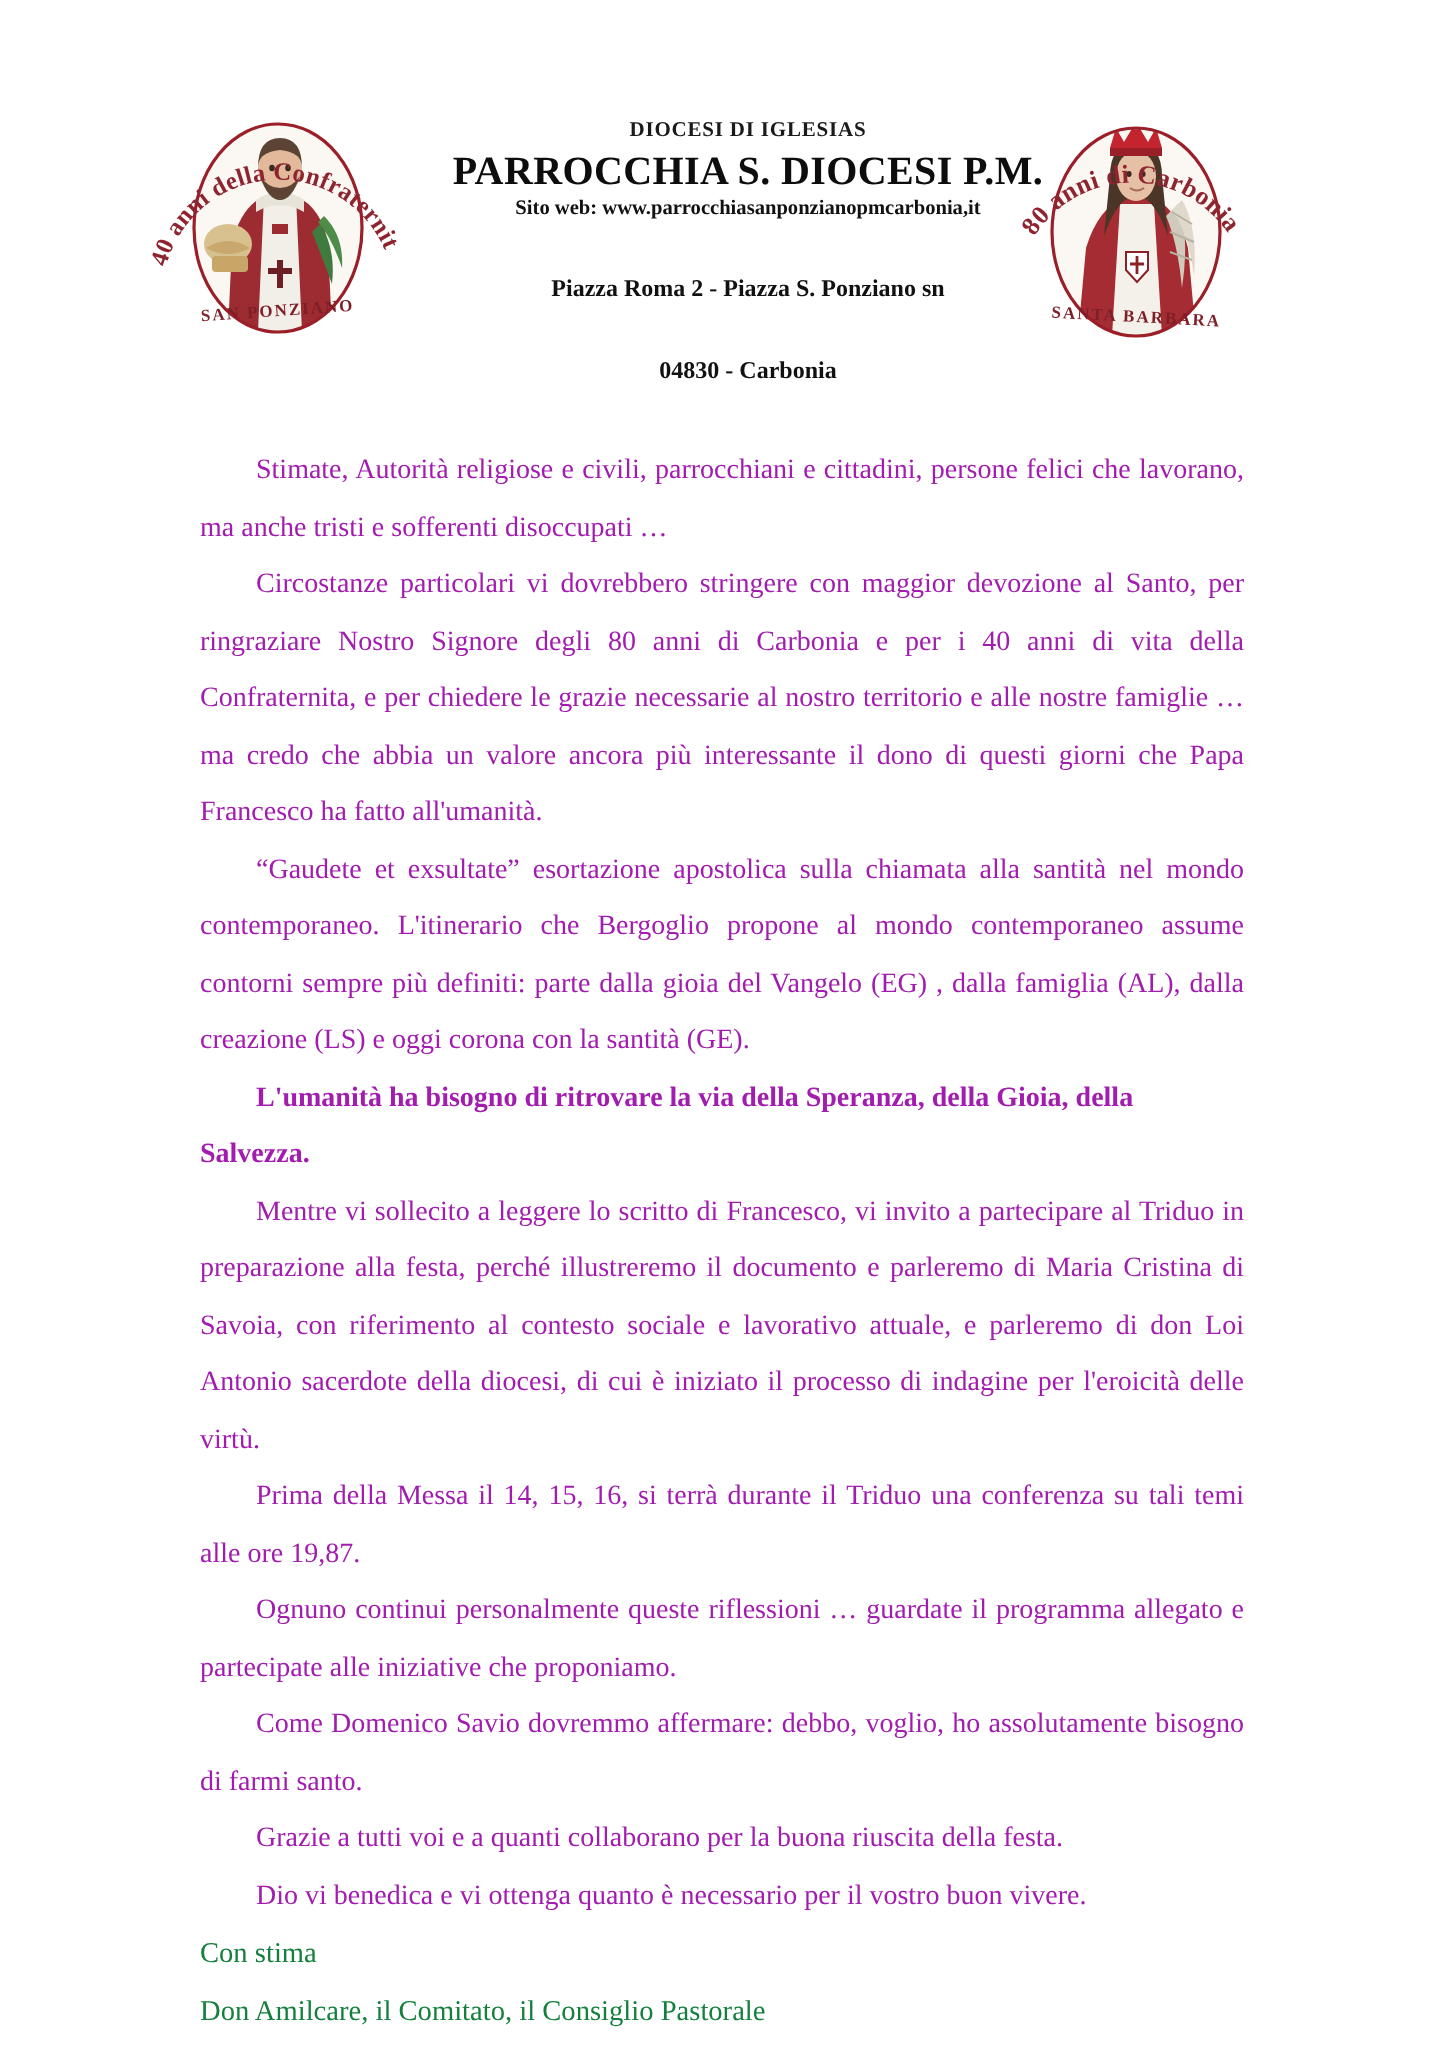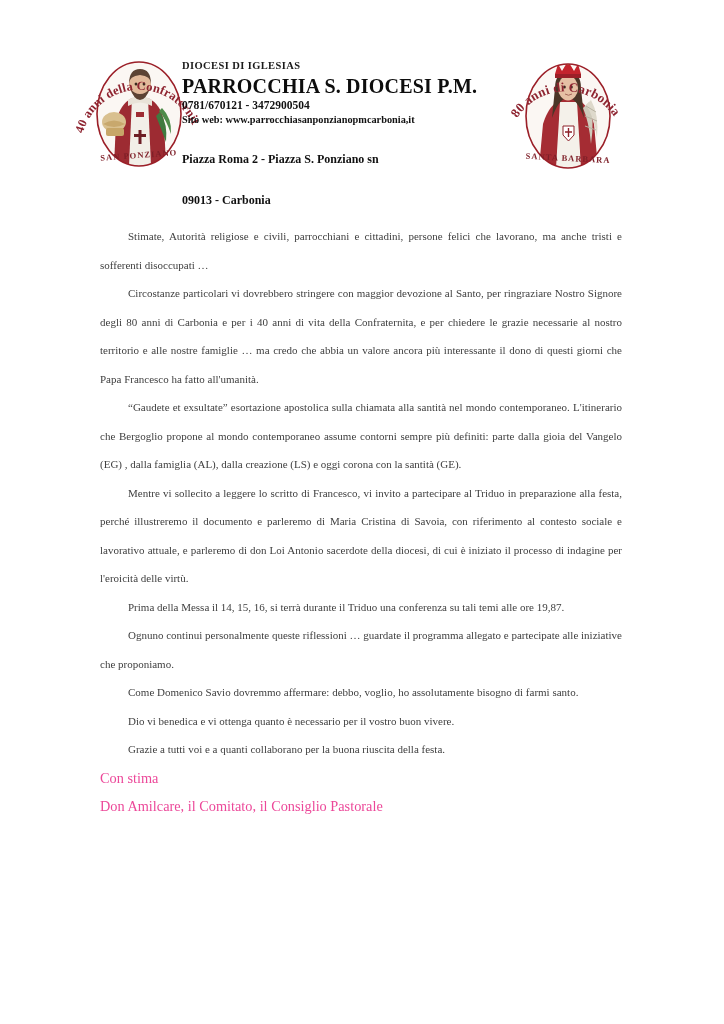--- a/index.html
+++ b/index.html
@@ -35,23 +35,24 @@
     width: 130px;
     height: 132px;
   }
   .seal-left  { left: 72px; }
   .seal-right { left: 505px; }
 
   .seal svg { display: block; width: 130px; height: 132px; }
 
   .letterhead-text {
     position: absolute;
-    left: 182px;
+    left: 194px;
     top: 60px;
     width: 360px;
+    text-align: center;
     line-height: 1.16;
   }
 
   .lh-diocese {
     font-family: "Liberation Serif", "DejaVu Serif", serif;
     font-weight: bold;
     font-size: 10.5px;
     font-variant: small-caps;
     letter-spacing: 0.4px;
     color: #1a1a1a;
@@ -96,44 +97,44 @@
   
   .letter-body {
     position: absolute;
     left: 100px;
     top: 222px;
     width: 522px;
   }
 
   .para {
     font-family: "Liberation Serif", "DejaVu Serif", serif;
-    font-size: 11px;
+    font-size: 14px;
     line-height: 28.5px;
     text-align: justify;
     text-indent: 28px;
     margin: 0;
-    color: #404040;
+    color: #a21caf;
     hyphens: manual;
   }
   .para.nojust {
     text-align: left;
   }
   .para.bold {
     font-weight: bold;
     text-indent: 28px;
   }
 
   .signoff {
     font-family: "Liberation Serif", "DejaVu Serif", serif;
     font-size: 14.3px;
     line-height: 28.5px;
     text-align: left;
     text-indent: 0;
     margin: 0;
-    color: #ec4899;
+    color: #15803d;
   }
 </style>
 </head>
 <body>
 
 <div class="page">
 
   <div class="letterhead">
 
     <div class="seal seal-left">
@@ -180,24 +181,23 @@
 
         <text font-family="Liberation Serif, serif" font-size="12.5" font-weight="bold" fill="#8e2430" letter-spacing="0.2">
           <textPath href="#arcL" startOffset="3%">40 anni della Confraternita</textPath>
         </text>
       </svg>
     </div>
 
     <div class="letterhead-text">
       <div class="lh-diocese">DIOCESI DI IGLESIAS</div>
       <div class="lh-parish">PARROCCHIA S. DIOCESI P.M.</div>
-      <div class="lh-phone">0781/670121 - 3472900504</div>
       <div class="lh-web">Sito web: www.parrocchiasanponzianopmcarbonia,it</div>
       <div class="lh-addr1">Piazza Roma 2 - Piazza S. Ponziano sn</div>
-      <div class="lh-addr2">09013 - Carbonia</div>
+      <div class="lh-addr2">04830 - Carbonia</div>
     </div>
 
     <div class="seal seal-right">
       <svg viewBox="0 0 130 132" xmlns="http://www.w3.org/2000/svg">
         <defs>
           <path id="arcR" d="M 8,84 A 58,58 0 0 1 118,96" fill="none"></path>
           <clipPath id="ovalClipR">
             <ellipse cx="63" cy="74" rx="42" ry="52"></ellipse>
           </clipPath>
         </defs>
@@ -237,31 +237,32 @@
 
   <div class="letter-body">
 
     <p class="para">Stimate,  Autorità  religiose e civili,  parrocchiani e cittadini, persone felici che lavorano, ma anche tristi e sofferenti disoccupati …</p>
 
 
     <p class="para">Circostanze particolari vi dovrebbero stringere con maggior devozione al Santo, per ringraziare Nostro Signore degli 80 anni di Carbonia e per i 40 anni di vita della Confraternita, e per chiedere le grazie necessarie al nostro territorio e alle nostre famiglie … ma credo che abbia un valore ancora più interessante il dono di questi giorni che Papa Francesco ha fatto all'umanità.</p>
 
     <p class="para">“Gaudete et exsultate” esortazione apostolica sulla chiamata alla santità nel mondo contemporaneo. L'itinerario che Bergoglio propone al mondo contemporaneo assume contorni sempre più definiti: parte dalla gioia del Vangelo (EG) , dalla famiglia (AL), dalla creazione (LS) e oggi corona con la santità (GE).</p>
 
+    <p class="para bold nojust">L'umanità ha bisogno di ritrovare la via della Speranza, della Gioia, della Salvezza.</p>
 
     <p class="para">Mentre vi sollecito a leggere lo scritto di Francesco, vi invito a partecipare al Triduo in preparazione alla festa, perché illustreremo il documento e parleremo di Maria Cristina di Savoia, con riferimento al contesto sociale e lavorativo attuale, e parleremo di don Loi Antonio sacerdote della diocesi, di cui è iniziato il processo di indagine per l'eroicità delle virtù.</p>
 
     <p class="para">Prima della Messa il 14, 15, 16, si terrà durante il Triduo una conferenza su tali temi alle ore 19,87.</p>
 
     <p class="para">Ognuno continui personalmente queste riflessioni … guardate il programma allegato e partecipate alle iniziative che proponiamo.</p>
 
     <p class="para">Come Domenico Savio dovremmo affermare: debbo, voglio, ho assolutamente bisogno di farmi santo.</p>
 
+    <p class="para nojust">Grazie a tutti voi e a quanti collaborano per la buona riuscita della festa.</p>
+
     <p class="para nojust">Dio vi benedica e vi ottenga quanto è necessario per il vostro buon vivere.</p>
-
-    <p class="para nojust">Grazie a tutti voi e a quanti collaborano per la buona riuscita della festa.</p>
 
     <div class="signoff">Con stima</div>
     <div class="signoff">Don Amilcare, il Comitato, il Consiglio Pastorale</div>
 
   </div>
 
 </div>
 
 </body></html>

